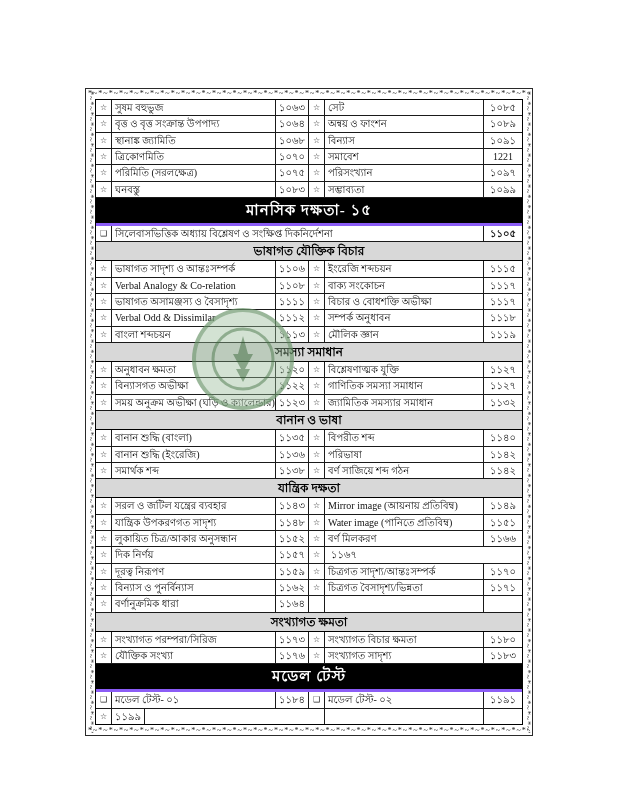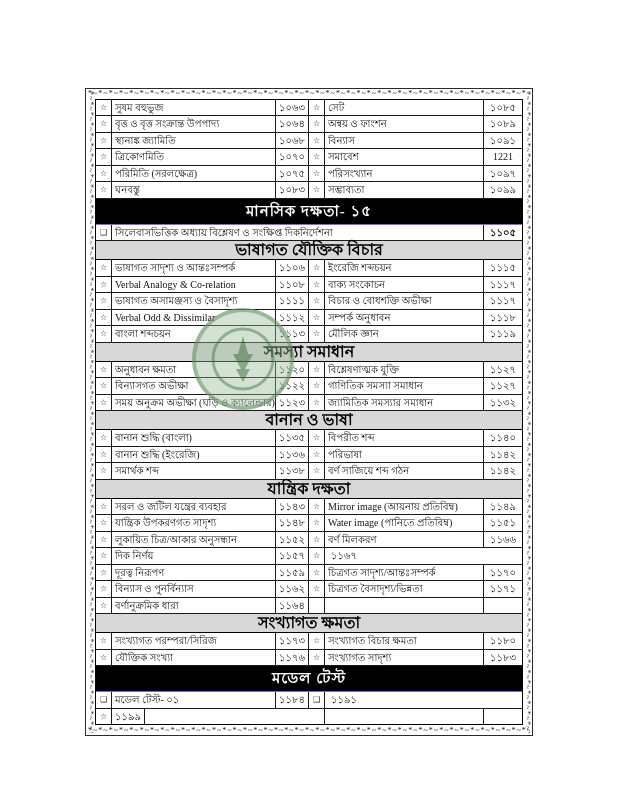--- a/index.html
+++ b/index.html
@@ -5,22 +5,22 @@
   html,body{margin:0;padding:0;background:#ffffff;}
   body{width:618px;height:800px;position:relative;font-family:"Liberation Serif",serif;color:#111;}
   .frame{position:absolute;left:85px;top:88px;width:448px;height:648px;border:1px solid #2a2a2a;box-sizing:border-box;background:#fff;}
   
   .edge{position:absolute;color:#1c1c1c;font-size:8px;letter-spacing:1px;line-height:9px;overflow:hidden;white-space:nowrap;user-select:none;}
   .edge-top{left:2px;right:2px;top:0;height:9px;}
   .edge-bottom{left:2px;right:2px;bottom:0;height:9px;}
   .edge-left{top:2px;bottom:2px;left:0;width:9px;writing-mode:vertical-rl;}
   .edge-right{top:2px;bottom:2px;right:0;width:9px;writing-mode:vertical-rl;}
   .toc{position:absolute;left:9px;top:10px;right:9px;bottom:10px;border:1px solid #000;box-sizing:border-box;background:#fff;display:flex;flex-direction:column;}
-  .banner{background:#000;color:#fff;text-align:center;font-weight:bold;font-size:15px;line-height:25px;height:25px;letter-spacing:1px;border-bottom:1px solid #8b5cf6;}
-  .sec-header{background:#d8d8d8;color:#000;text-align:center;font-weight:bold;font-size:16px;line-height:18px;height:18px;border-bottom:1px solid #000;}
+  .banner{background:#000;color:#fff;text-align:center;font-weight:bold;font-size:15px;line-height:25px;height:25px;letter-spacing:1px;border-bottom:3px solid #8b5cf6;}
+  .sec-header{background:#d8d8d8;color:#000;text-align:center;font-weight:bold;font-size:12px;line-height:18px;height:18px;border-bottom:1px solid #000;}
   .row{display:flex;height:16px;border-bottom:1px solid #1a1a1a;font-size:10px;line-height:15px;}
   .row:last-child{border-bottom:none;}
   .half{display:flex;flex:1 1 0;min-width:0;}
   .cell-icon{width:15px;flex:0 0 15px;text-align:center;border-right:1px solid #1a1a1a;font-size:8px;line-height:15px;color:#222;}
   .cell-text{flex:1 1 auto;min-width:0;padding:0 3px;white-space:nowrap;overflow:hidden;border-right:1px solid #1a1a1a;}
   .cell-page{width:32px;flex:0 0 32px;text-align:center;}
   .half-left .cell-page{border-right:1px solid #1a1a1a;}
   .half-right .cell-page{width:38px;flex:0 0 38px;}
   .fullrow .cell-text{border-right:1px solid #1a1a1a;}
   .fullrow .cell-page{width:38px;flex:0 0 38px;font-weight:bold;}
@@ -362,20 +362,21 @@
       </div>
       <div class="banner">মডেল টেস্ট</div>
       <div class="row">
         <div class="half half-left">
           <div class="cell-icon">❑</div>
           <div class="cell-text">মডেল টেস্ট- ০১</div>
           <div class="cell-page">১১৮৪</div>
         </div>
         <div class="half half-right">
           <div class="cell-icon">❑</div>
+          <div class="cell-text">মডেল টেস্ট- ০২</div>
           <div class="cell-page">১১৯১</div>
         </div>
       </div>
       <div class="row">
         <div class="half half-left">
           <div class="cell-icon">☆</div>
           <div class="cell-page">১১৯৯</div>
         </div>
         <div class="half half-right">
           <div class="cell-icon"></div>

